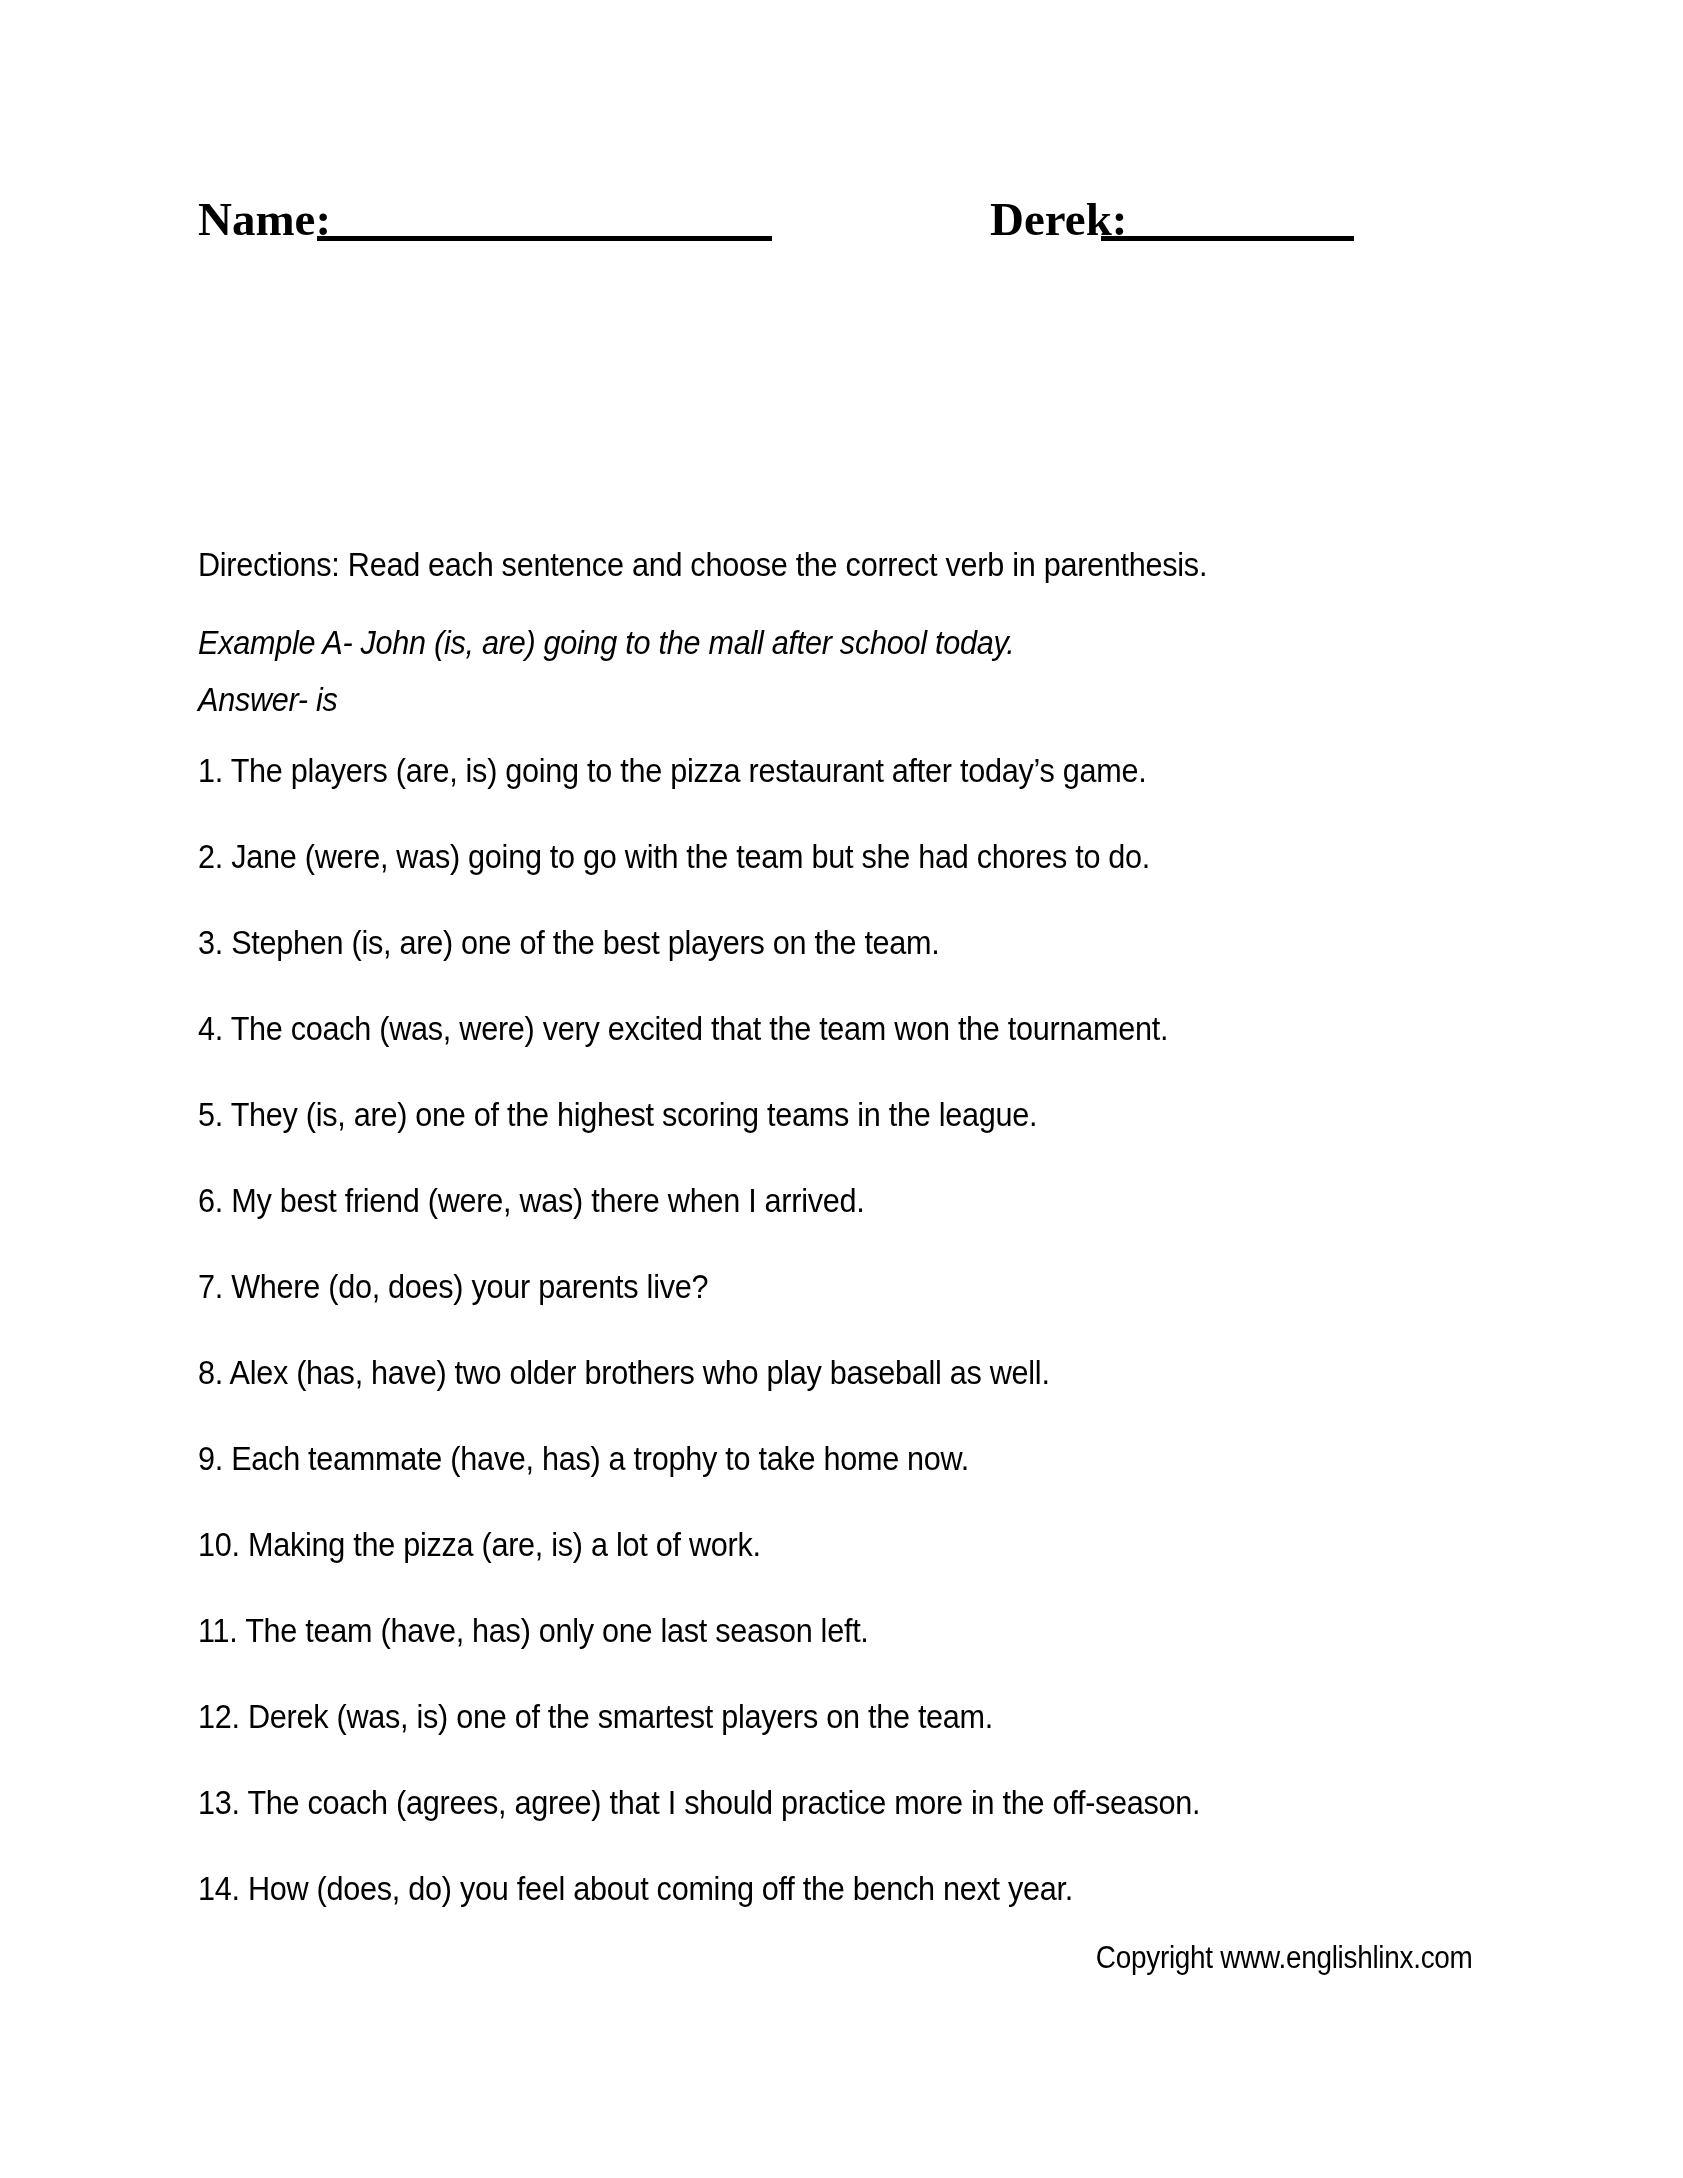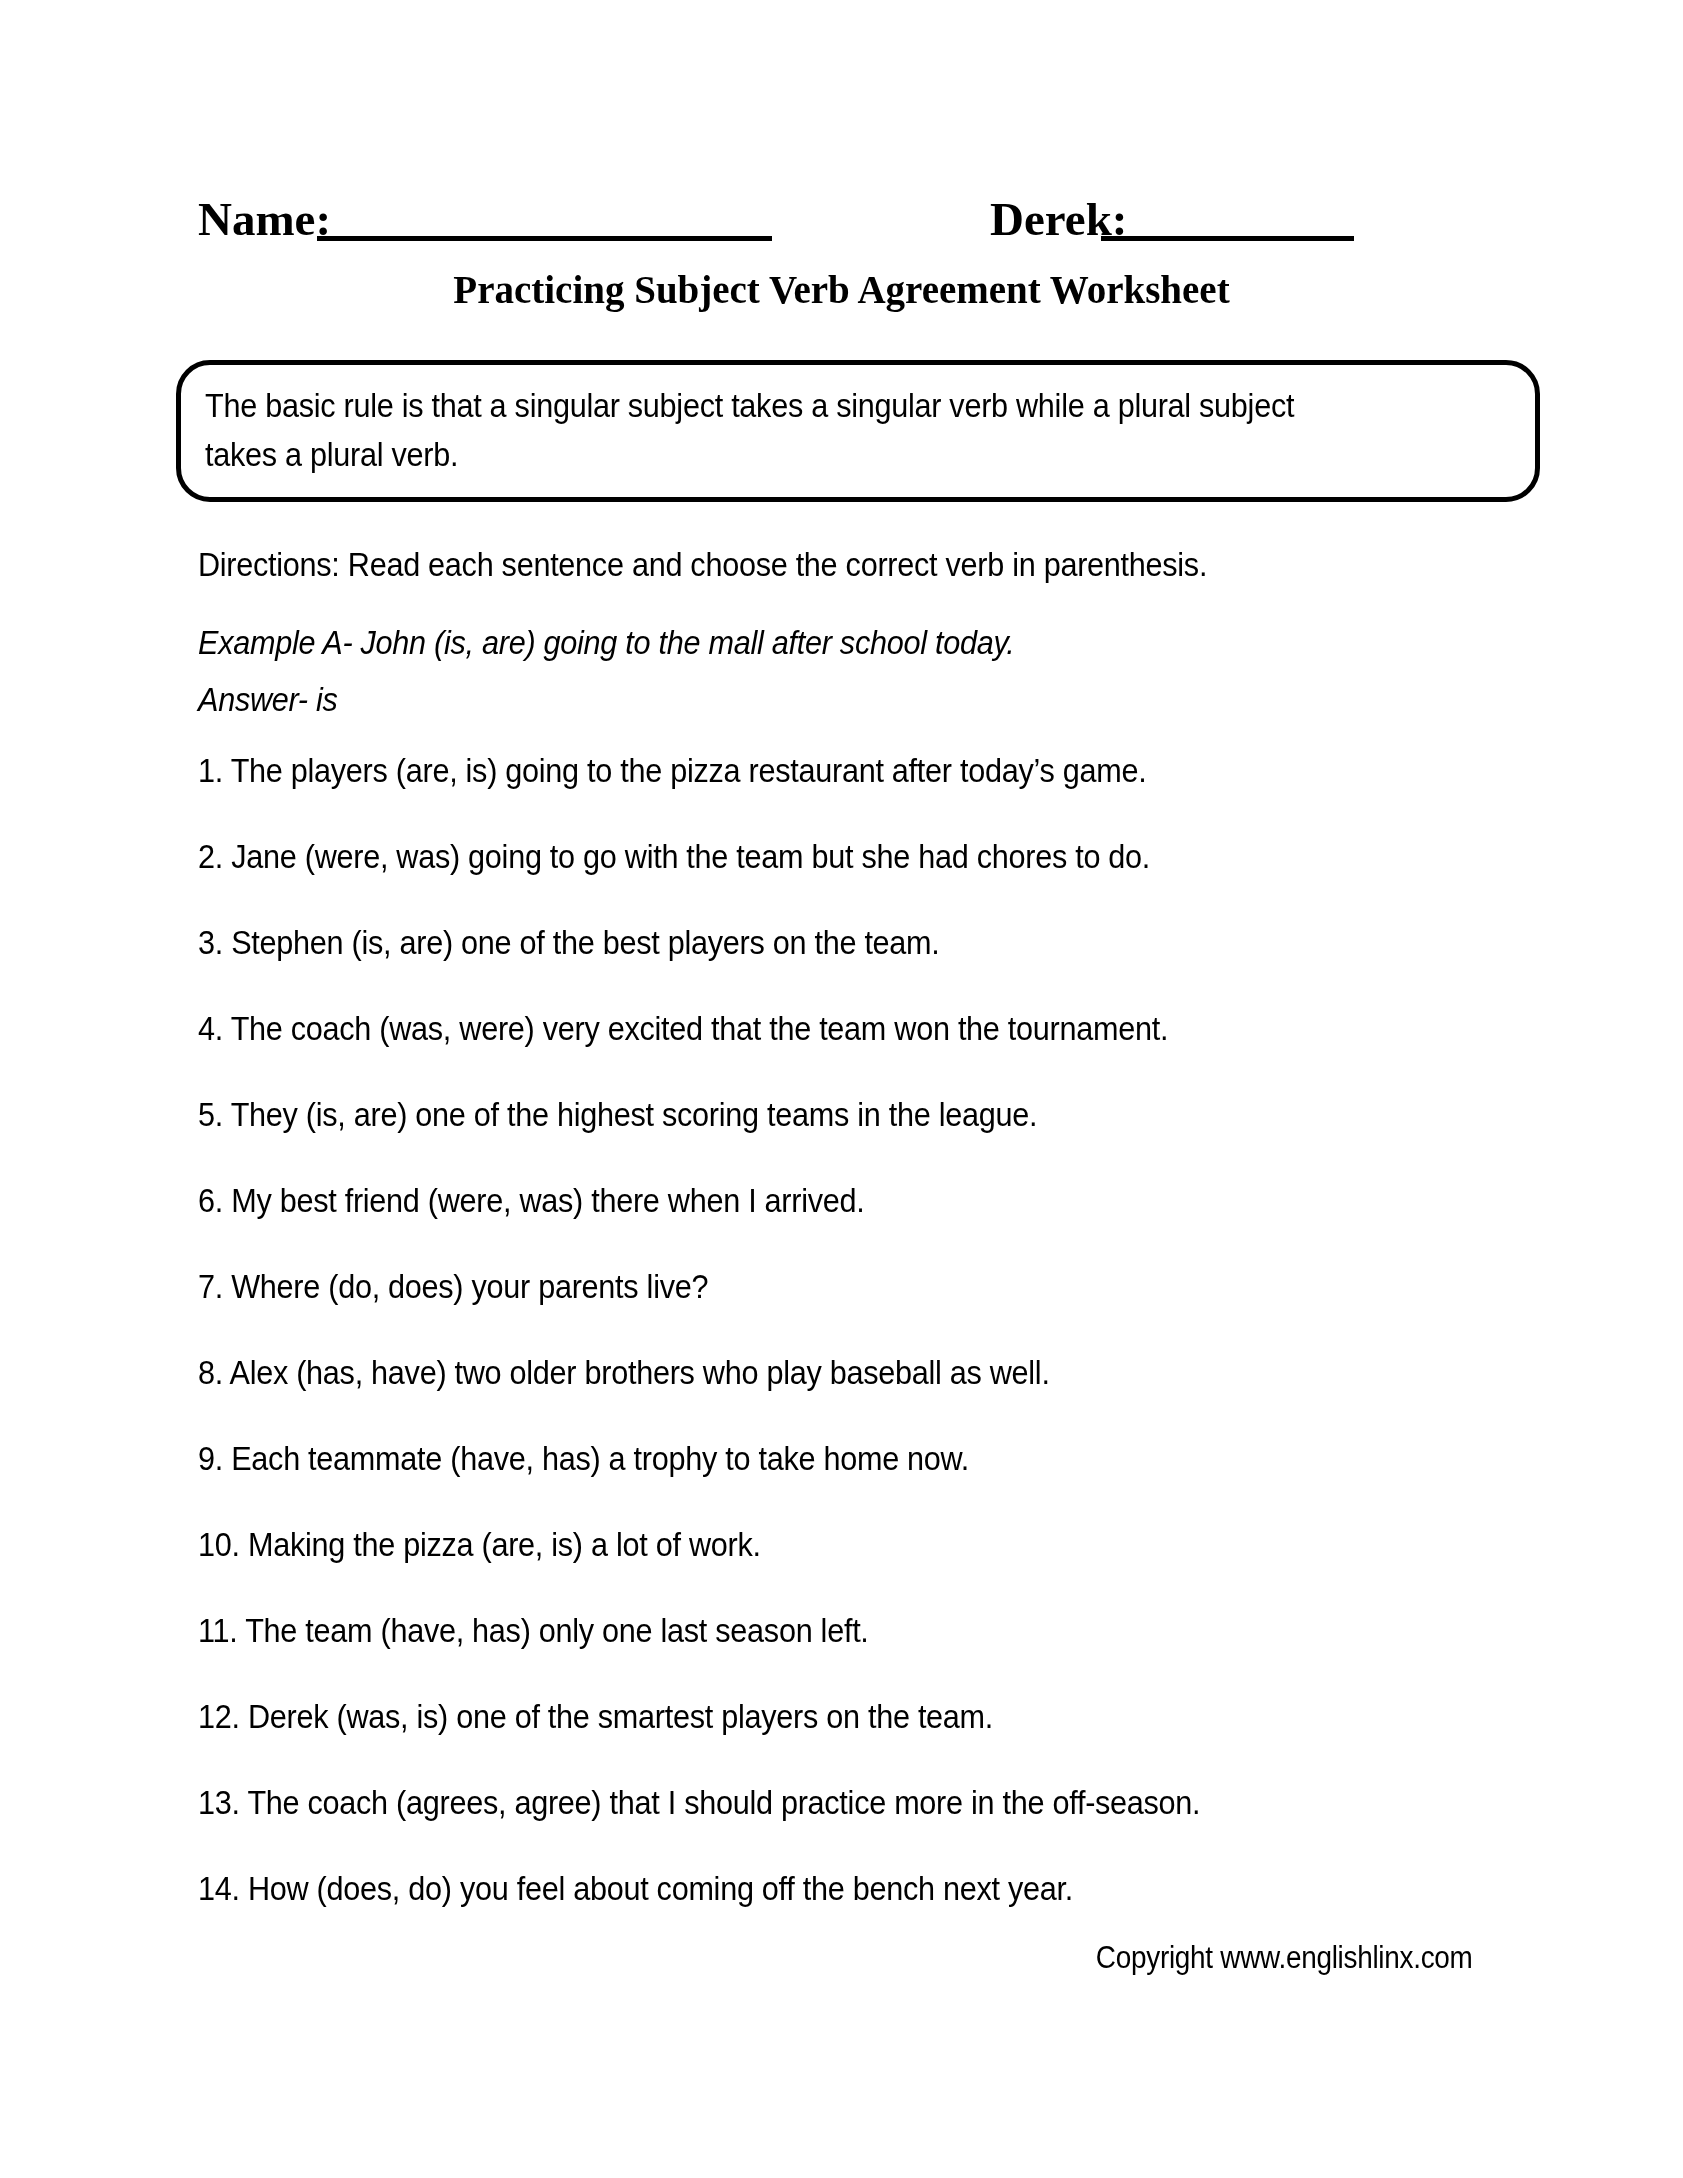--- a/index.html
+++ b/index.html
@@ -120,26 +120,21 @@
 <body>
 
 <div class="page">
 
   <div class="hdr-label name-label">Name:</div>
   <div class="write-line name-line"></div>
 
   <div class="hdr-label date-label">Derek:</div>
   <div class="write-line date-line"></div>
 
-  <div class="title">Practicing Subject Verb Agreement Worksheet</div>
 
-  <div class="rule-box">
-    <div class="condensed rule-text">The basic rule is that a singular subject takes a singular verb while a plural subject
-takes a plural verb.</div>
-  </div>
 
   <div class="directions condensed">Directions: Read each sentence and choose the correct verb in parenthesis.</div>
 
   <div class="example condensed">Example A- John (is, are) going to the mall after school today.
 Answer- is</div>
 
   <div class="questions">
       <div class="question">1. The players (are, is) going to the pizza restaurant after today’s game.</div>
       <div class="question">2. Jane (were, was) going to go with the team but she had chores to do.</div>
       <div class="question">3. Stephen (is, are) one of the best players on the team.</div>

